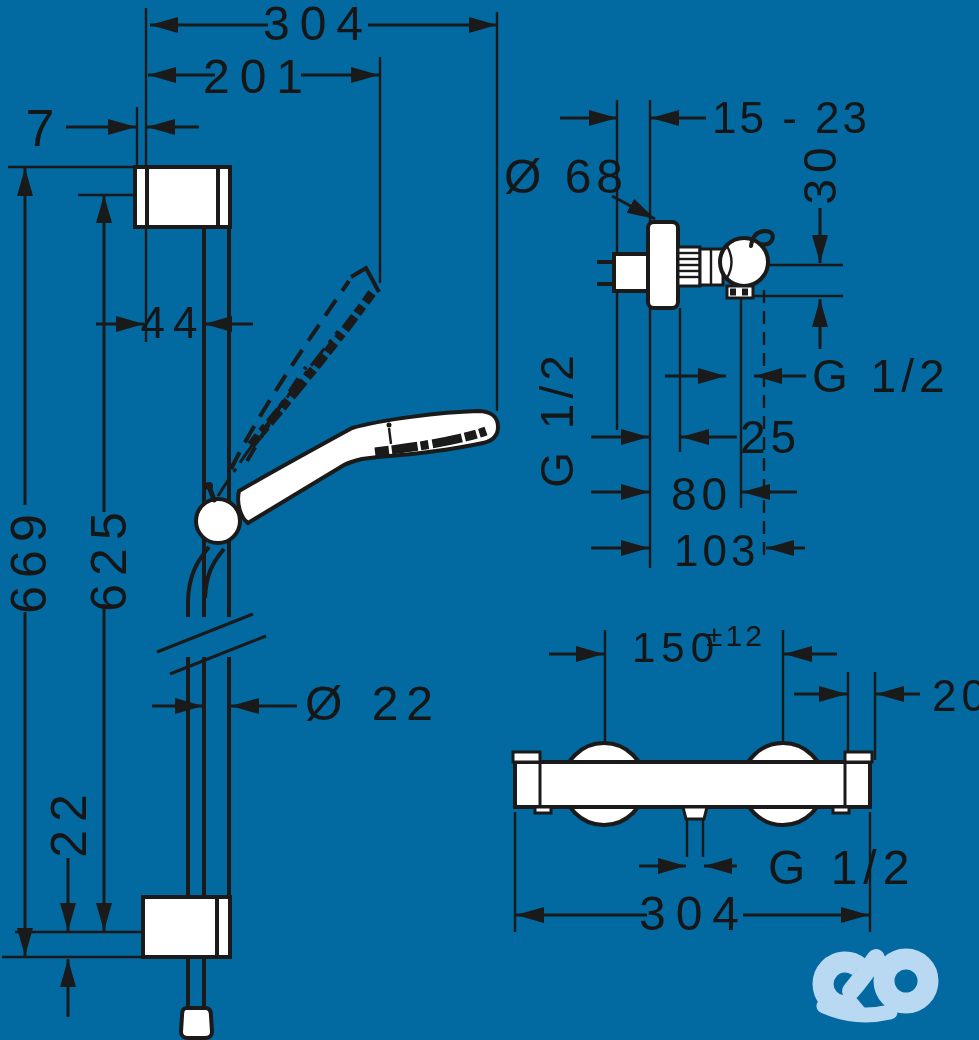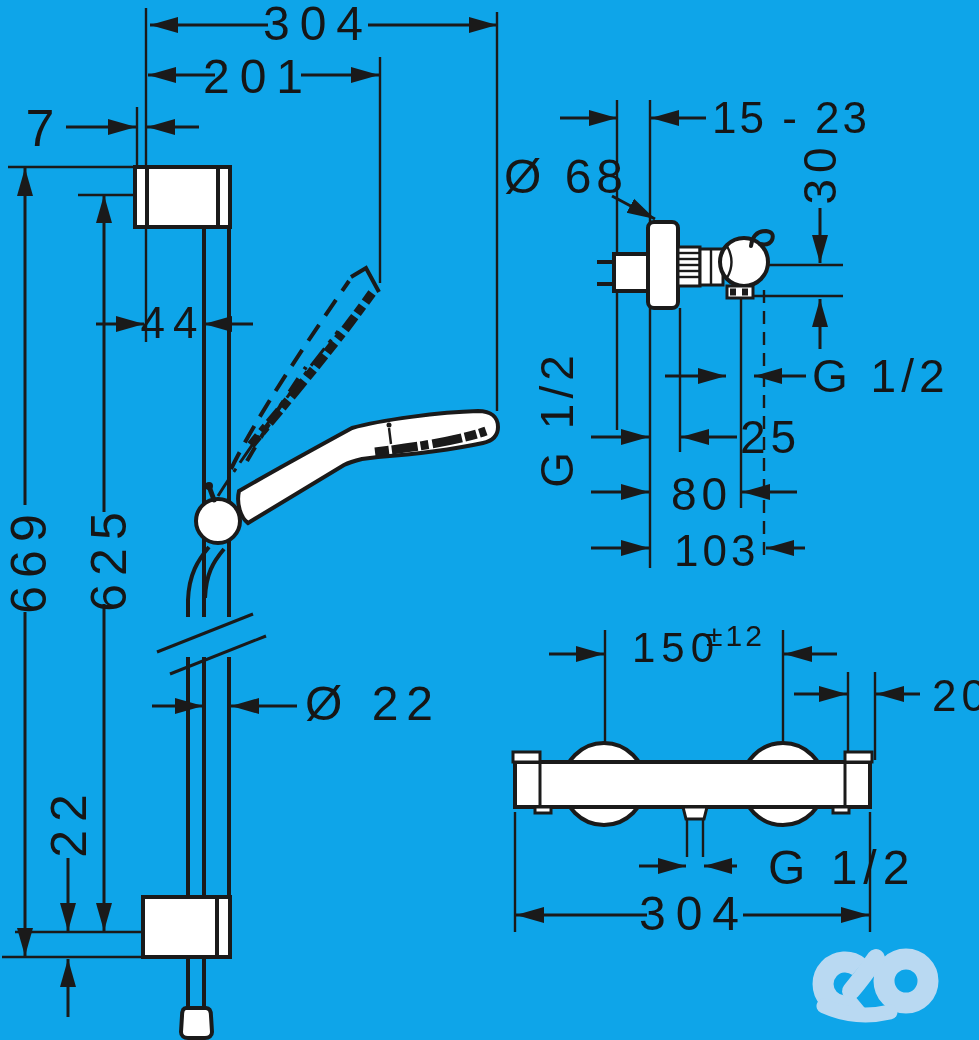--- a/index.html
+++ b/index.html
@@ -1,16 +1,16 @@
 <!DOCTYPE html>
 <html><head>
 <meta charset="utf-8">
 <style>
   html,body{margin:0;padding:0;background:#ffffff;}
-  #stage{width:979px;height:1040px;position:relative;background:#0ea5e9;overflow:hidden;}
+  #stage{width:979px;height:1040px;position:relative;background:#0369a1;overflow:hidden;}
   svg{display:block;}
   .out  {stroke:#1a1a1a;stroke-width:4;fill:none;}
   .outf {stroke:#1a1a1a;stroke-width:4;fill:#ffffff;}
   .outf3{stroke:#1a1a1a;stroke-width:3;fill:#ffffff;}
   .thin {stroke:#1a1a1a;stroke-width:2.4;fill:none;}
   .dim  {stroke:#1a1a1a;stroke-width:3;fill:none;}
   .lbl  {font-family:"Liberation Sans", sans-serif;fill:#161616;}
 </style>
 </head>
 <body>

